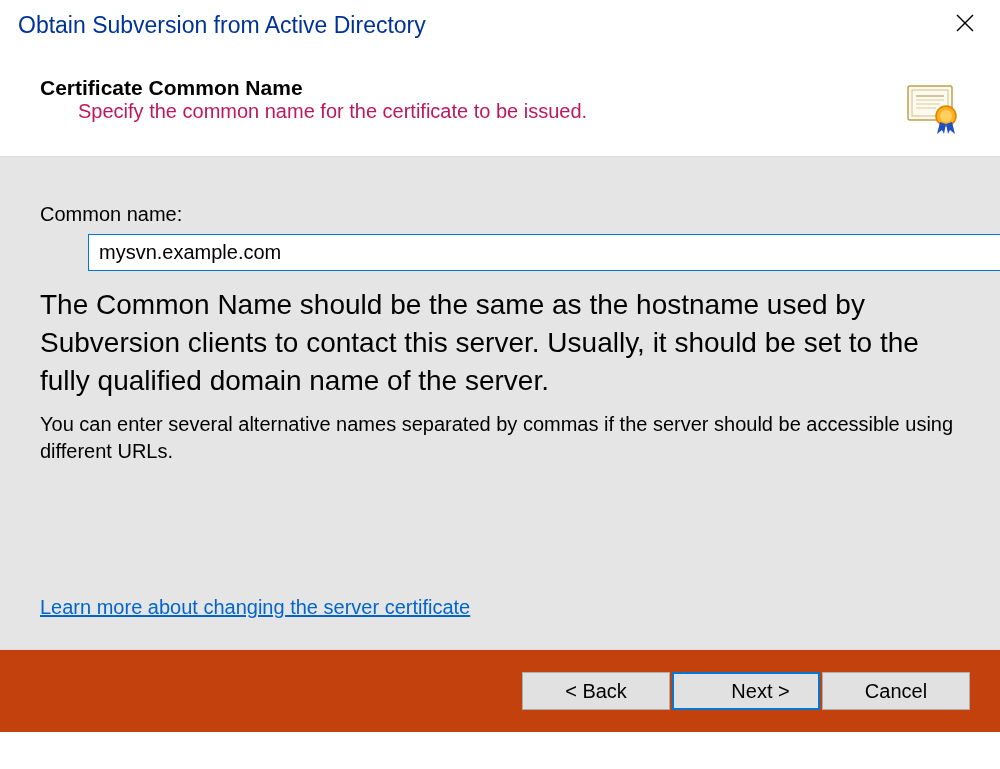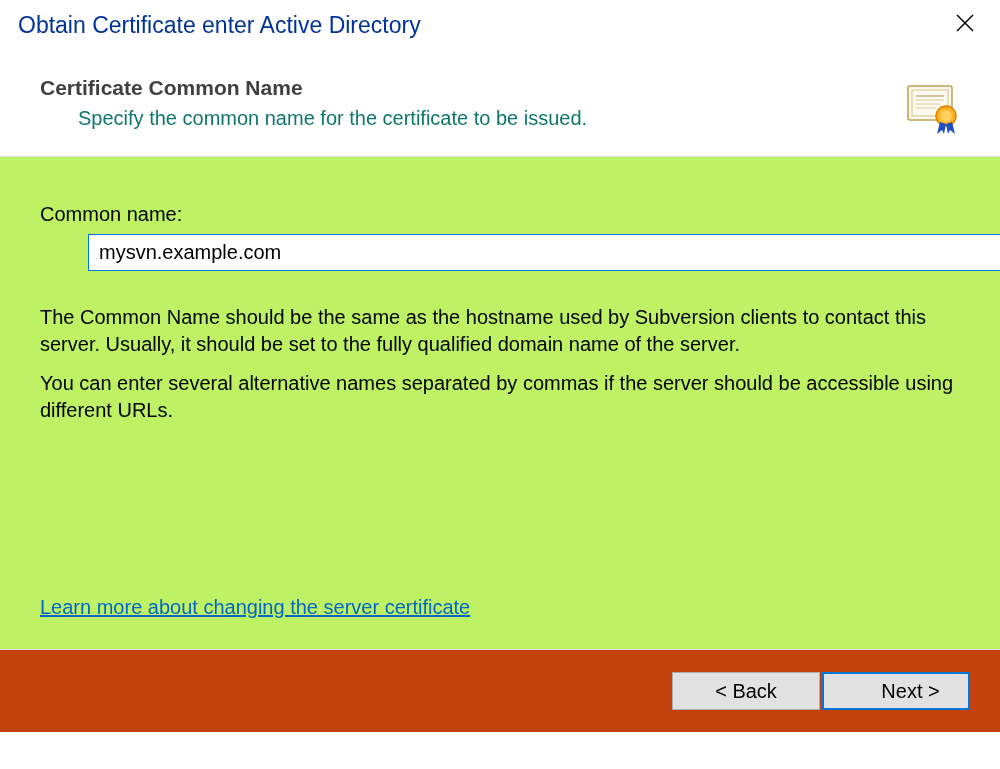--- a/index.html
+++ b/index.html
@@ -36,64 +36,64 @@
       display: flex;
       justify-content: space-between;
       align-items: flex-start;
     }
     .header-left {
       flex: 1;
     }
     .header-title {
       font-size: 21px;
       font-weight: 700;
-      color: #404040;
-      margin-bottom: 7px;
+      color: #000000;
+      margin-bottom: 0;
     }
     .header-subtitle {
       font-size: 20px;
-      color: #0f766e;
+      color: #be185d;
       font-weight: 400;
       padding-left: 38px;
     }
     .header-icon {
       width: 56px;
       height: 56px;
       margin-left: 20px;
       margin-top: 4px;
     }
     .divider {
       border: none;
       border-top: 1px solid #ddd;
     }
     .content {
-      background: #bef264;
+      background: #e5e5e5;
       padding: 46px 40px 20px 40px;
       height: 492px;
       position: relative;
     }
     .field-label {
       font-size: 20px;
       color: #000;
       margin-bottom: 8px;
     }
     .text-input {
       width: 100%;
       padding: 6px 10px;
       font-size: 20px;
       font-family: inherit;
       border: 1px solid #0078d7;
       outline: none;
       background: #fff;
       margin-left: 48px;
     }
     .help-text {
-      font-size: 20px;
+      font-size: 28px;
       color: #000;
-      margin-top: 33px;
+      margin-top: 15px;
       line-height: 1.35;
     }
     .help-text-2 {
       font-size: 20px;
       color: #000;
       margin-top: 12px;
       line-height: 1.35;
     }
     .learn-link {
       position: absolute;
@@ -125,21 +125,21 @@
     .btn-primary {
       border: 2px solid #0078d7;
       background: #e1e1e1;
       padding-left: 29px;
     }
   </style>
 </head>
 <body>
 
 <div class="titlebar">
-  <div class="titlebar-title">Obtain Certificate enter Active Directory</div>
+  <div class="titlebar-title">Obtain Subversion from Active Directory</div>
   <div class="close-btn">
     <svg width="18" height="18" viewBox="0 0 18 18">
       <line x1="1" y1="1" x2="17" y2="17" stroke="#000" stroke-width="1.5"></line>
       <line x1="17" y1="1" x2="1" y2="17" stroke="#000" stroke-width="1.5"></line>
     </svg>
   </div>
 </div>
 
 <div class="header">
   <div class="header-left">
@@ -168,13 +168,14 @@
   <div class="field-label">Common name:</div>
   <input type="text" class="text-input" value="mysvn.example.com" style="">
   <div class="help-text">The Common Name should be the same as the hostname used by Subversion clients to contact this server. Usually, it should be set to the fully qualified domain name of the server.</div>
   <div class="help-text-2">You can enter several alternative names separated by commas if the server should be accessible using different URLs.</div>
   <a class="learn-link">Learn more about changing the server certificate</a>
 </div>
 
 <div class="footer">
   <button class="btn">&lt; Back</button>
   <button class="btn btn-primary">Next &gt;</button>
+  <button class="btn">Cancel</button>
 </div>
 
 </body></html>

